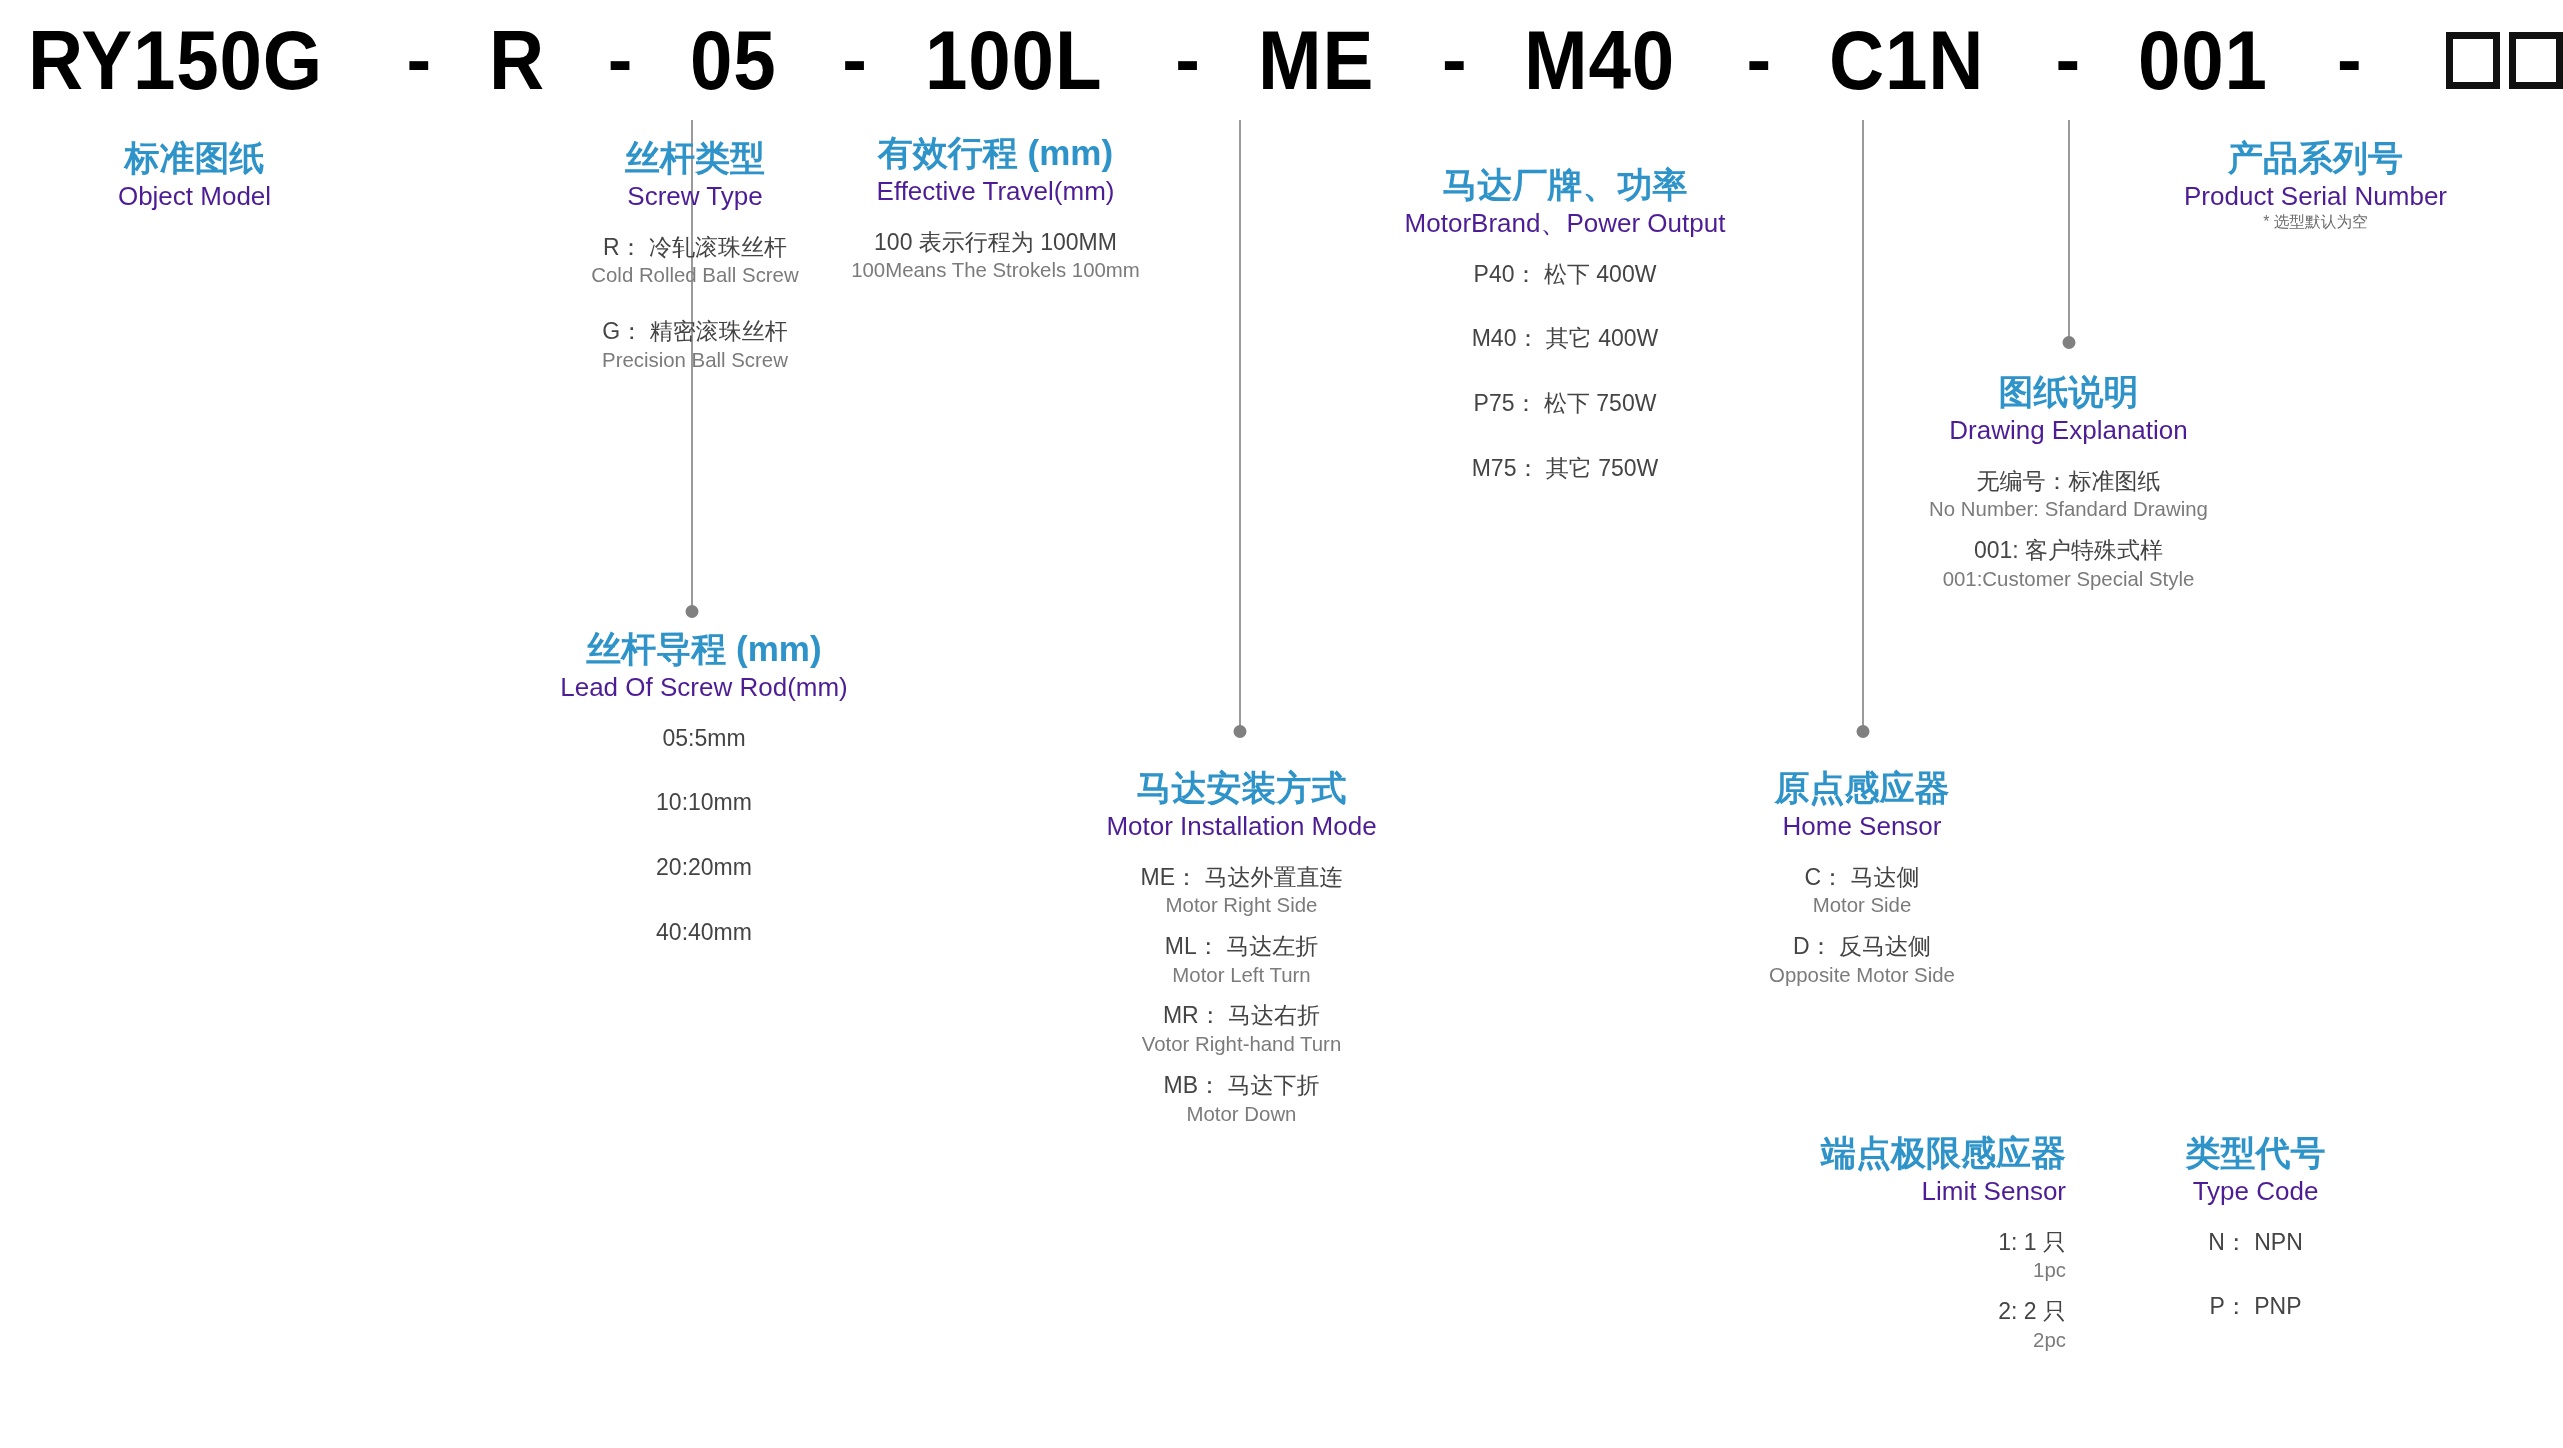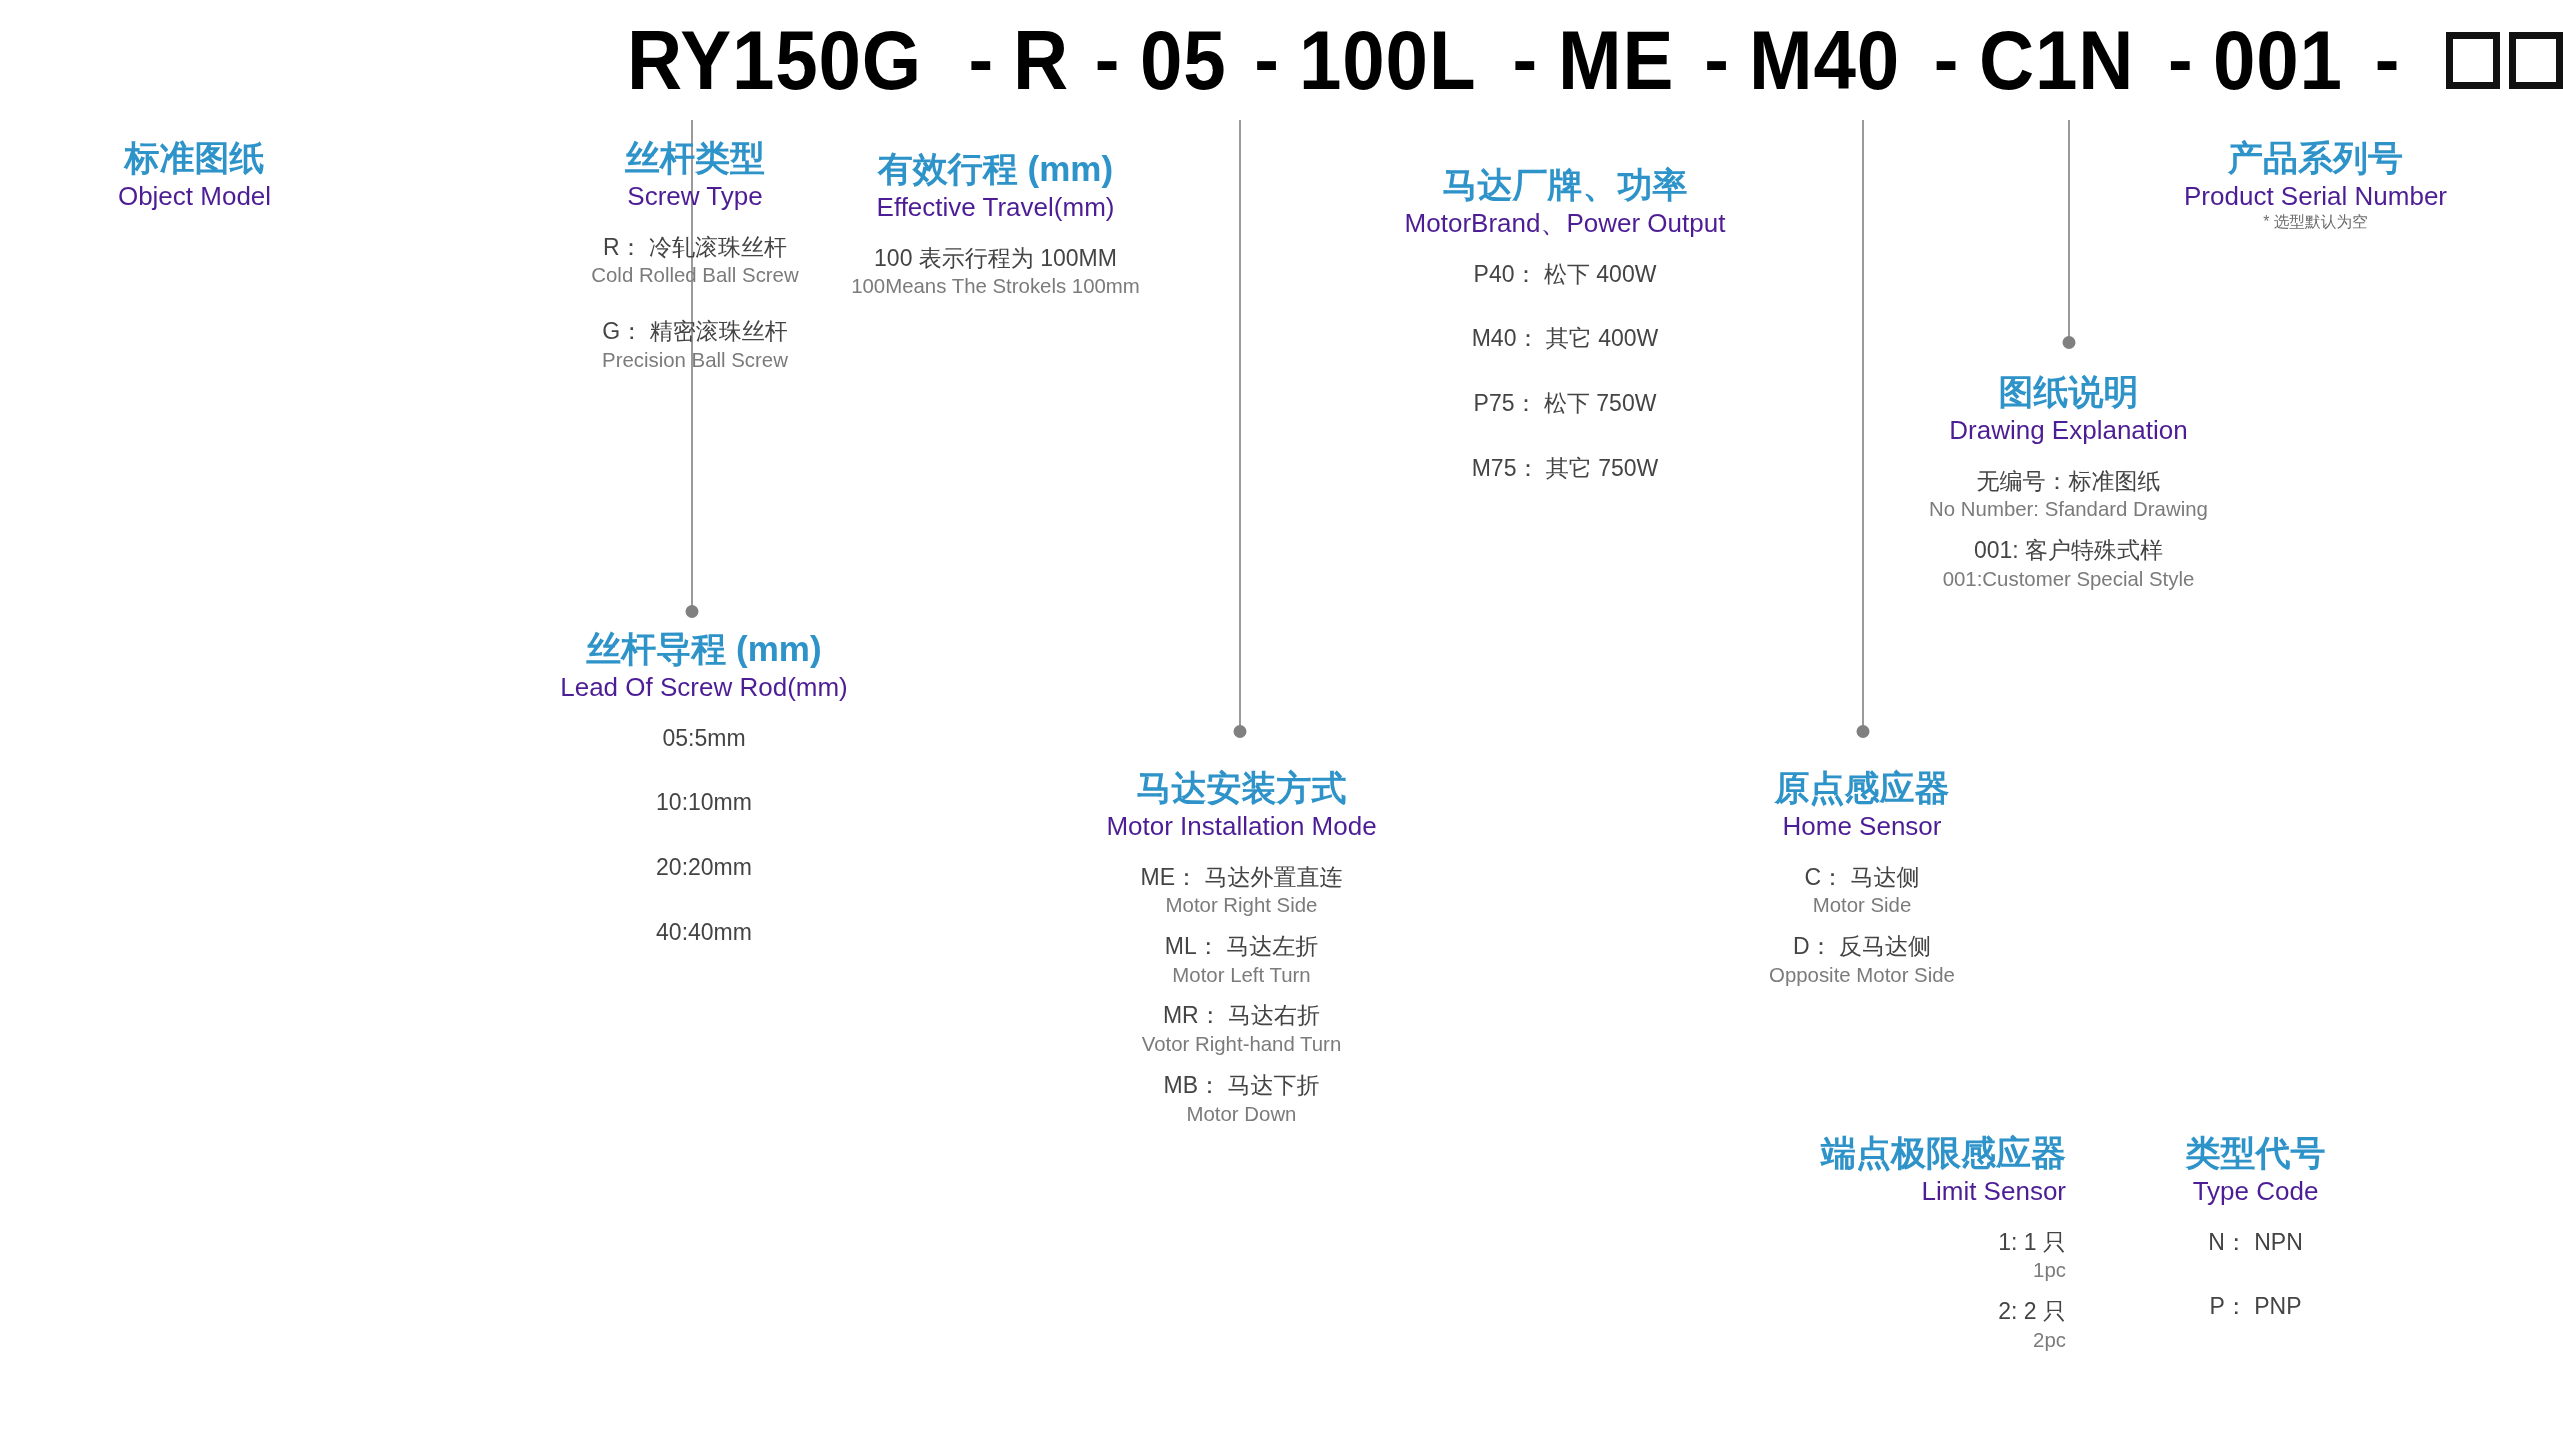--- a/index.html
+++ b/index.html
@@ -17,21 +17,22 @@
 
   
   #model-code {
     position: absolute;
     left: 0;
     top: 0;
     width: 2563px;
     height: 120px;
     display: flex;
     align-items: center;
-    justify-content: flex-end;
+    justify-content: space-between;
+    padding-left: 28px;
     box-sizing: border-box;
   }
   .code-seg {
     font-size: 83px;
     font-weight: bold;
     color: #000000;
     font-family: "Liberation Sans Narrow", "Liberation Sans", sans-serif;
     letter-spacing: 0.9px;
     line-height: 1;
     transform: scaleX(0.92);
@@ -168,21 +169,21 @@
       <div class="opt-main">R： 冷轧滚珠丝杆</div>
       <div class="opt-sub">Cold Rolled Ball Screw</div>
     </div>
     <div class="opt">
       <div class="opt-main">G： 精密滚珠丝杆</div>
       <div class="opt-sub">Precision Ball Screw</div>
     </div>
   </div>
 </div>
 
-<div class="block" style="left:713px; top:148px; width:565px;">
+<div class="block" style="left:713px; top:132px; width:565px;">
   <div class="title-cn">有效行程 (mm)</div>
   <div class="title-en">Effective Travel(mm)</div>
   <div class="opts">
     <div class="opt">
       <div class="opt-main">100 表示行程为 100MM</div>
       <div class="opt-sub">100Means The Strokels 100mm</div>
     </div>
   </div>
 </div>
 

